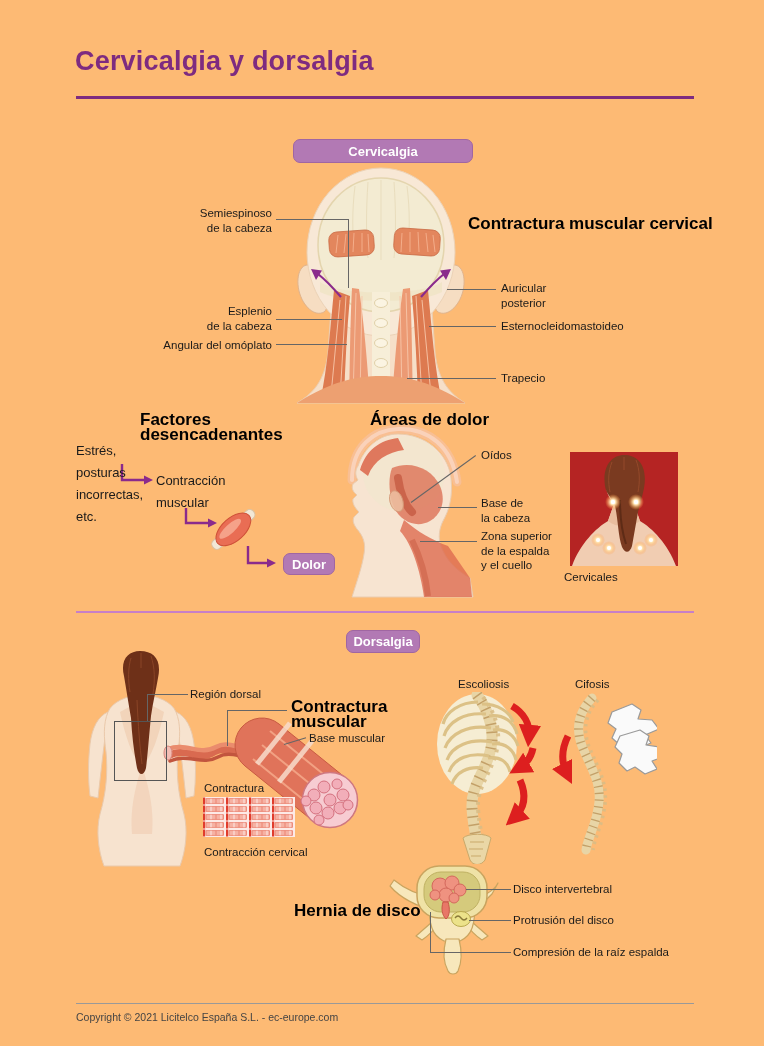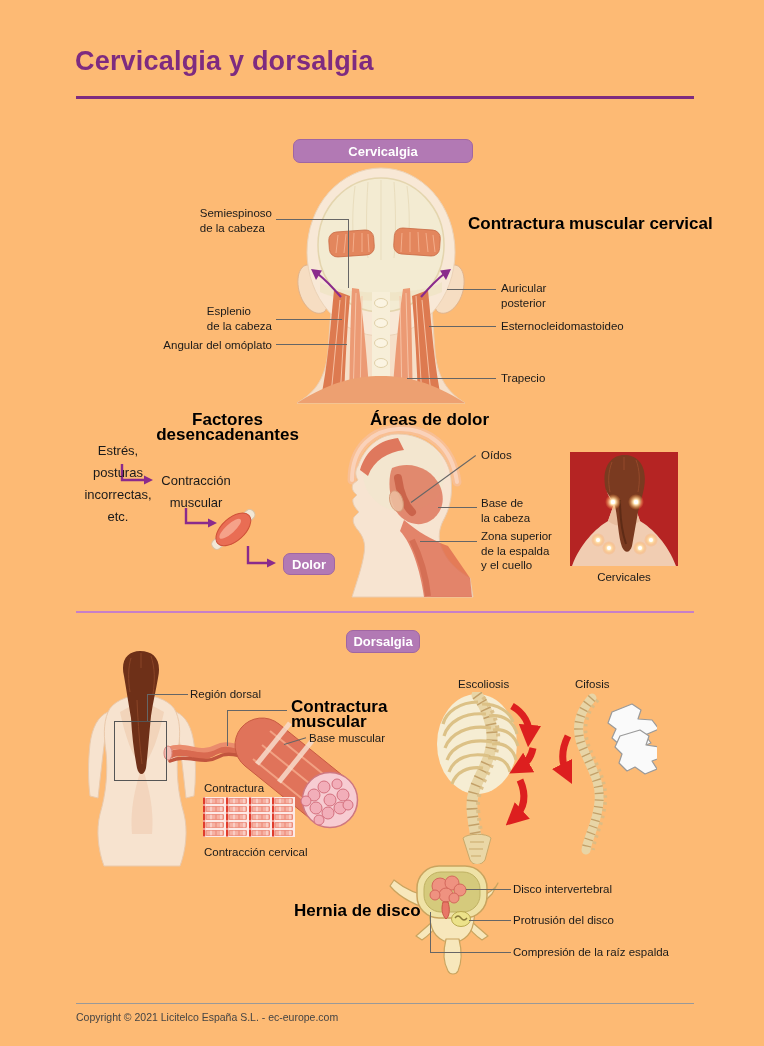--- a/index.html
+++ b/index.html
@@ -1,22 +1,22 @@
 <!DOCTYPE html>
 <html style="--title_purple: #7e2b80; --badge_purple: #b279b4; --badge_border: #a066a2; --divider_pink: #c77fc7; --arrow_purple: #8a2a8c; --line_gray: #666666; --pain_red: #b52423; --alert_red: #dd1f1f;"><head>
 <meta charset="utf-8">
 <style>
   *{margin:0;padding:0;box-sizing:border-box}
   html,body{background:#fff}
   #page{position:relative;width:764px;height:1046px;background:#fdba74;overflow:hidden;
         font-family:"Liberation Sans",sans-serif;color:#1a1a1a}
   .abs{position:absolute}
   .lbl{position:absolute;font-size:11.5px;line-height:14.5px;white-space:pre-line;color:#1a1a1a}
-  .lbl.r{}
-  .lbl.c{text-align:center}
+  .lbl.r{text-align:right}
+  .lbl.c{}
   .lbl.b{font-weight:bold;color:#000;font-size:17px;line-height:15px}
   .lbl.s{font-size:13px;line-height:22px}
   .ln{position:absolute;background:var(--line_gray)}
   .ln.diag{transform-origin:0 50%}
   .badge{position:absolute;background:var(--badge_purple);border:1px solid var(--badge_border);
          border-radius:7px;color:#fff;font-weight:bold;font-size:13px;
          display:flex;align-items:center;justify-content:center}
   #title{position:absolute;left:75px;top:46px;font-size:27px;font-weight:bold;
          color:var(--title_purple);letter-spacing:.2px}
   .rule{position:absolute;left:76px;width:618px}

